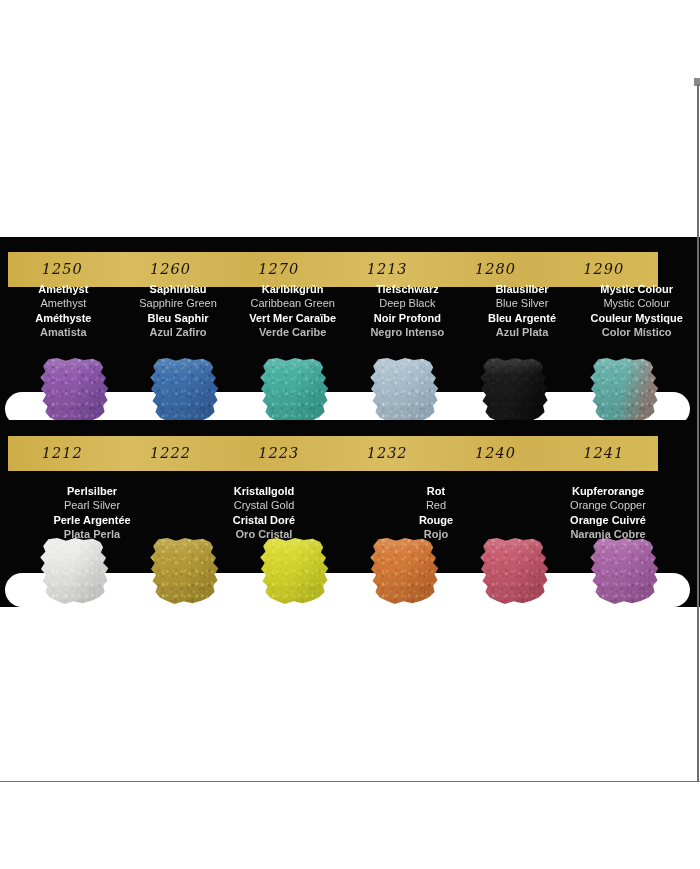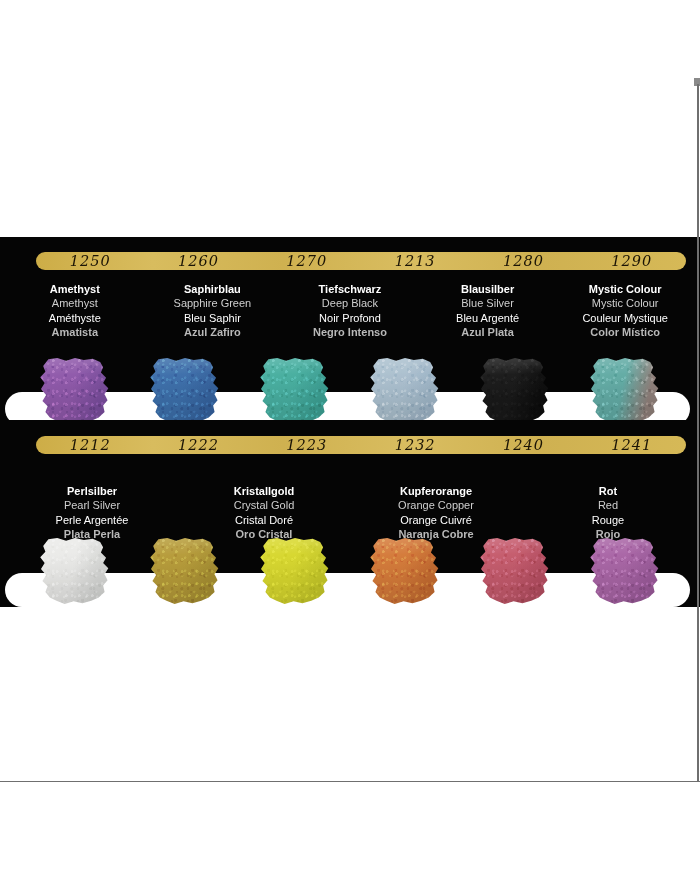--- a/index.html
+++ b/index.html
@@ -47,29 +47,28 @@
     left: 0;
     width: 700px;
     background: #050505;
   }
   #panel-top    { top: 237px; height: 183px; }
   #panel-bottom { top: 420px; height: 187px; }
 
   
   .code-band {
     position: absolute;
-    left: 36px;
+    left: 8px;
     width: 650px;
-    height: 18px;
+    height: 35px;
     background: #d3b44f;
     background-image: linear-gradient(90deg,
         #cdad47 0%, #d8bc5e 18%, #cfb150 38%,
         #d9bd60 58%, #cfb151 78%, #d6b957 100%);
     display: flex;
-    border-radius: 9px;
   }
   .code-cell {
     flex: 1 1 0;
     display: flex;
     align-items: center;
     justify-content: center;
     font-family: "DejaVu Serif", serif;
     font-style: italic;
     font-size: 14.5px;
     letter-spacing: 1px;
@@ -92,21 +91,21 @@
     text-align: center;
     line-height: 1.3;
   }
   .nm {
     display: block;
     font-size: 11px;
     white-space: nowrap;
   }
   .nm.de { color: #ffffff; font-weight: bold; }
   .nm.en { color: #cfcfcf; font-weight: normal; }
-  .nm.fr { color: #ffffff; font-weight: normal; }
+  .nm.fr { color: #ffffff; font-weight: bold; }
   .nm.es { color: #b9b9b9; font-weight: bold; }
 
   
   .white-bar {
     position: absolute;
     left: 5px;
     width: 685px;
     height: 34px;
     background: #ffffff;
     border-radius: 17px;
@@ -197,20 +196,26 @@
       <span class="nm fr">Améthyste</span>
       <span class="nm es">Amatista</span>
     </div>
     <div class="name-col">
       <span class="nm de">Saphirblau</span>
       <span class="nm en">Sapphire Green</span>
       <span class="nm fr">Bleu Saphir</span>
       <span class="nm es">Azul Zafiro</span>
     </div>
     <div class="name-col">
+      <span class="nm de">Karibikgrün</span>
+      <span class="nm en">Caribbean Green</span>
+      <span class="nm fr">Vert Mer Caraïbe</span>
+      <span class="nm es">Verde Caribe</span>
+    </div>
+    <div class="name-col">
       <span class="nm de">Tiefschwarz</span>
       <span class="nm en">Deep Black</span>
       <span class="nm fr">Noir Profond</span>
       <span class="nm es">Negro Intenso</span>
     </div>
     <div class="name-col">
       <span class="nm de">Blausilber</span>
       <span class="nm en">Blue Silver</span>
       <span class="nm fr">Bleu Argenté</span>
       <span class="nm es">Azul Plata</span>
@@ -264,31 +269,31 @@
       <span class="nm fr">Perle Argentée</span>
       <span class="nm es">Plata Perla</span>
     </div>
     <div class="name-col">
       <span class="nm de">Kristallgold</span>
       <span class="nm en">Crystal Gold</span>
       <span class="nm fr">Cristal Doré</span>
       <span class="nm es">Oro Cristal</span>
     </div>
     <div class="name-col">
+      <span class="nm de">Rot</span>
+      <span class="nm en">Red</span>
+      <span class="nm fr">Rouge</span>
+      <span class="nm es">Rojo</span>
+    </div>
+    <div class="name-col">
       <span class="nm de">Kupferorange</span>
       <span class="nm en">Orange Copper</span>
       <span class="nm fr">Orange Cuivré</span>
       <span class="nm es">Naranja Cobre</span>
     </div>
-    <div class="name-col">
-      <span class="nm de">Rot</span>
-      <span class="nm en">Red</span>
-      <span class="nm fr">Rouge</span>
-      <span class="nm es">Rojo</span>
-    </div>
   </div>
 
   <div class="white-bar" style="top:573px"></div>
 
   <div class="swatch-row" style="top:538px">
     <div class="swatch-cell">
       <div class="swatch" style="background: linear-gradient(103deg, rgb(230, 230, 228) 0%, rgb(230, 230, 228) 46%, rgb(211, 212, 210) 78%, rgb(211, 212, 210) 100%);"></div>
     </div>
     <div class="swatch-cell">
       <div class="swatch" style="background: linear-gradient(103deg, rgb(180, 154, 60) 0%, rgb(180, 154, 60) 46%, rgb(166, 143, 53) 78%, rgb(166, 143, 53) 100%);"></div>

